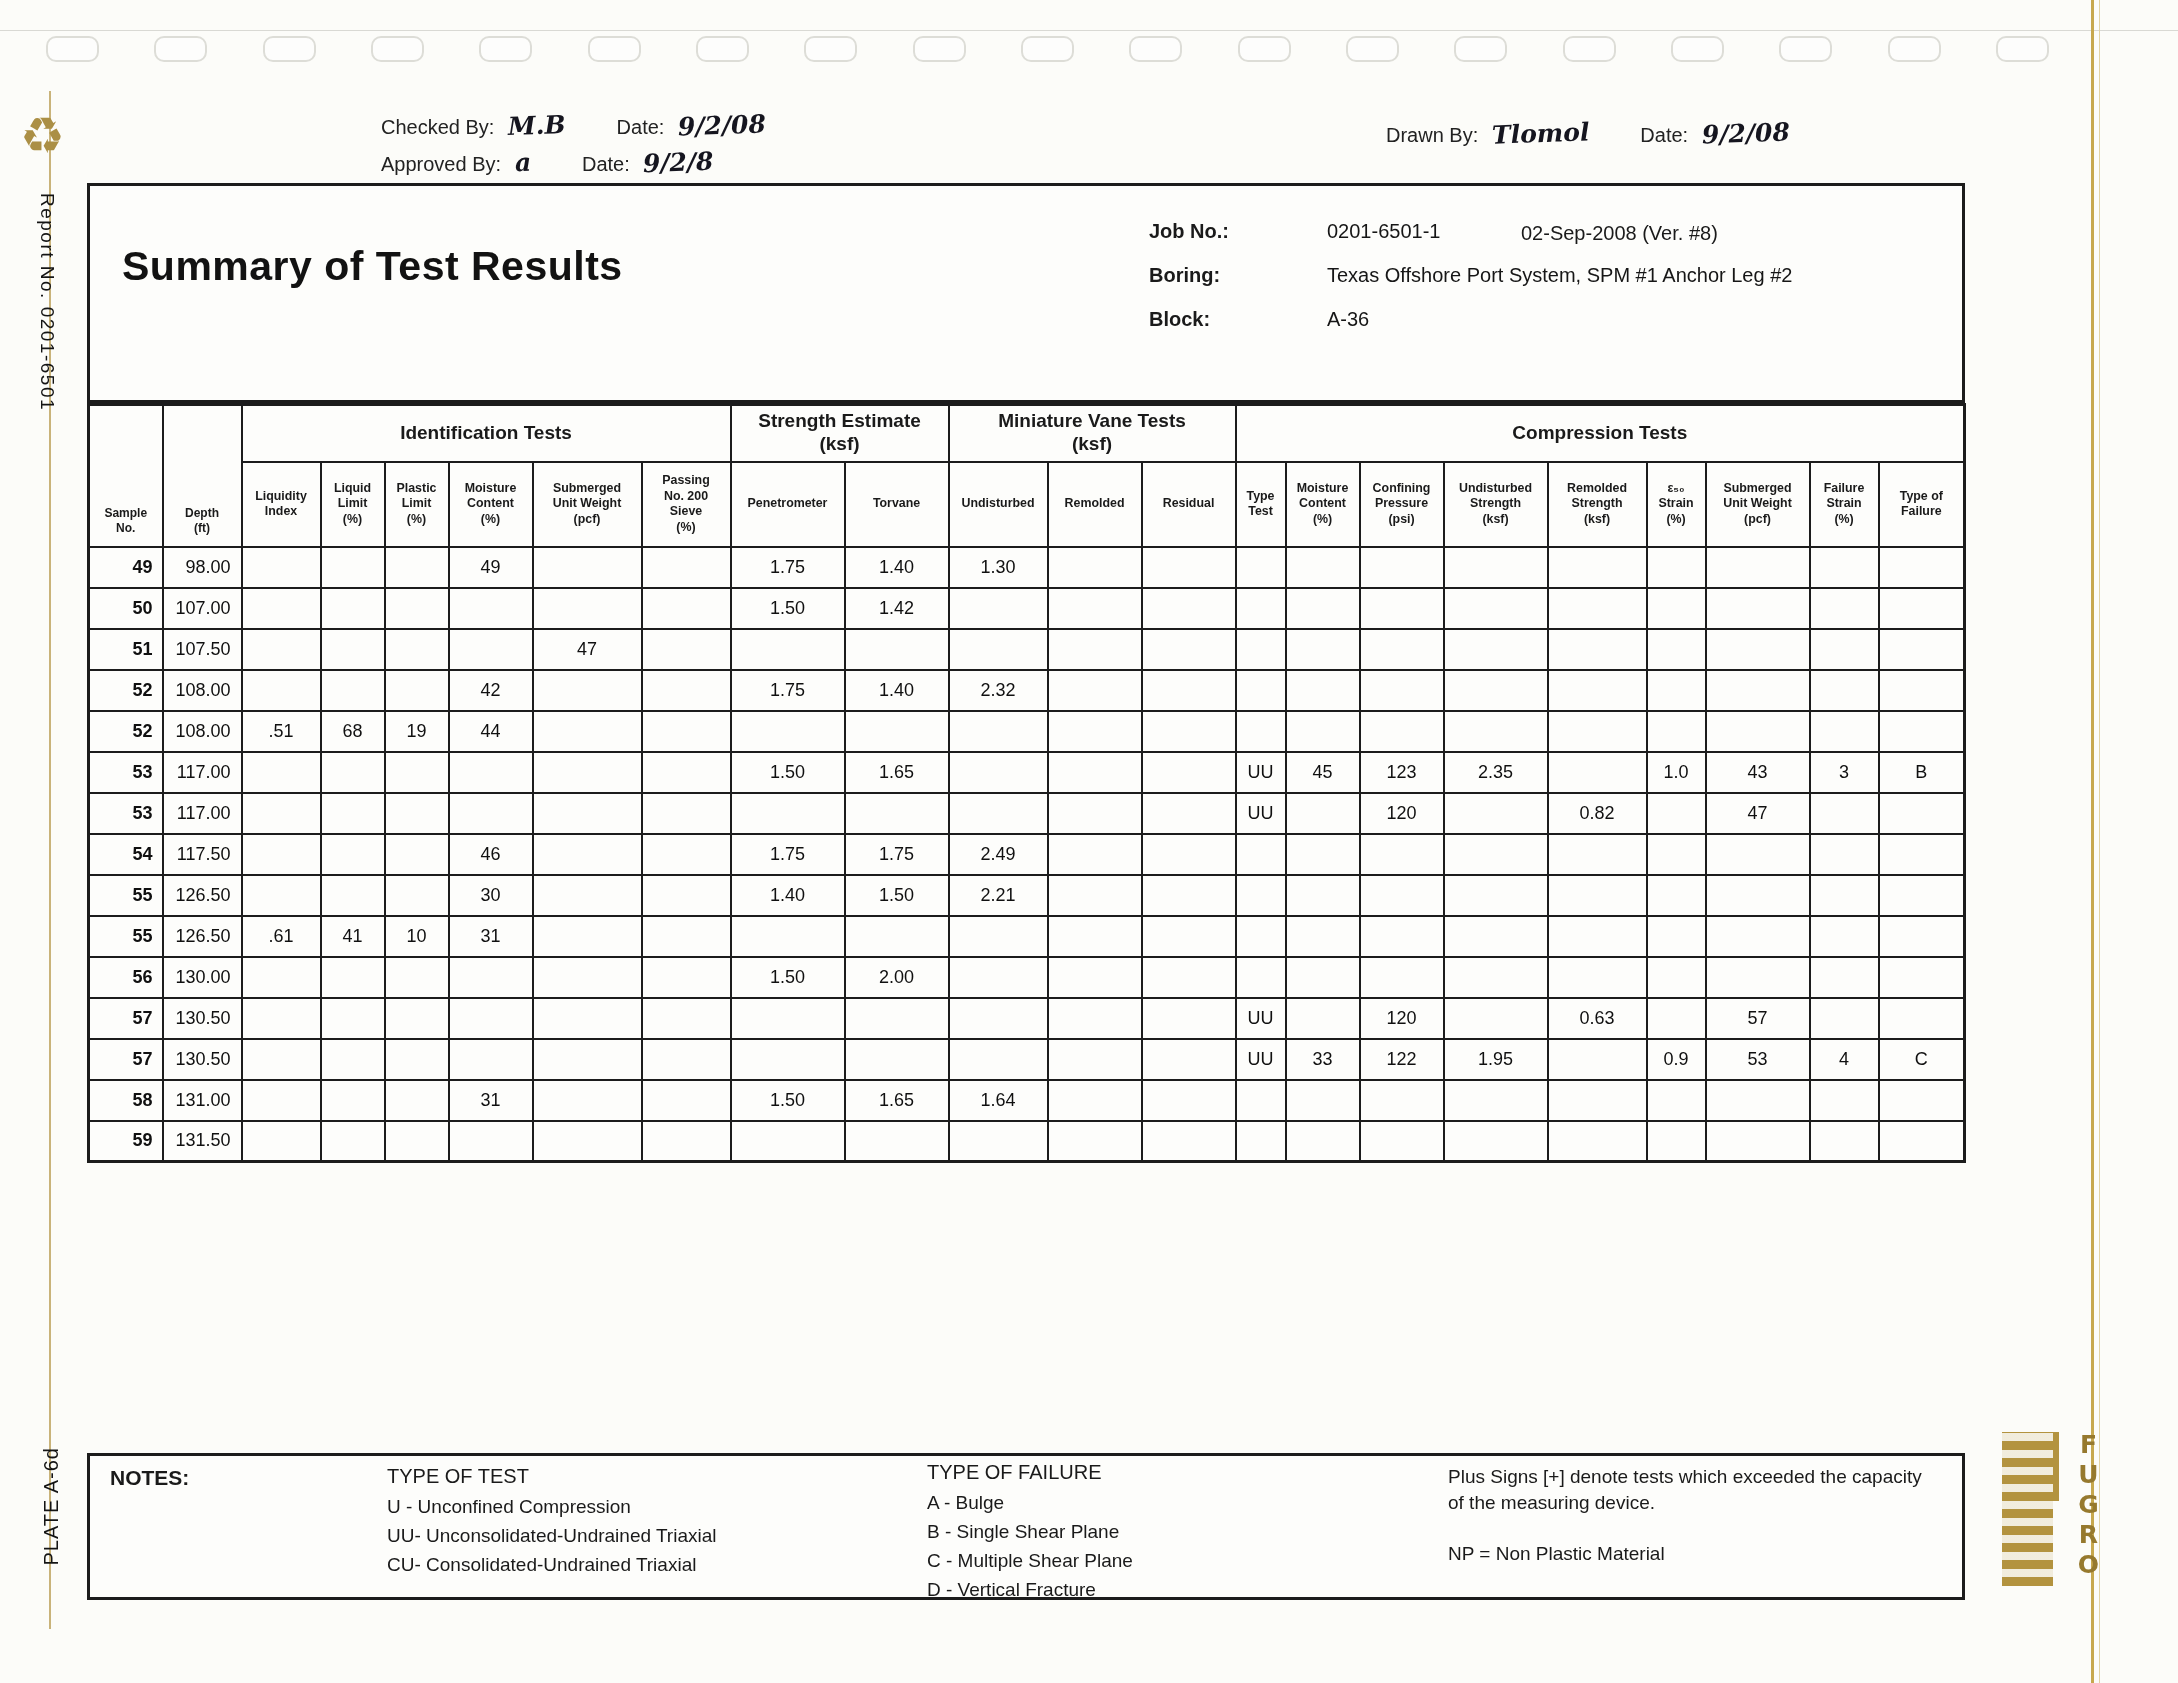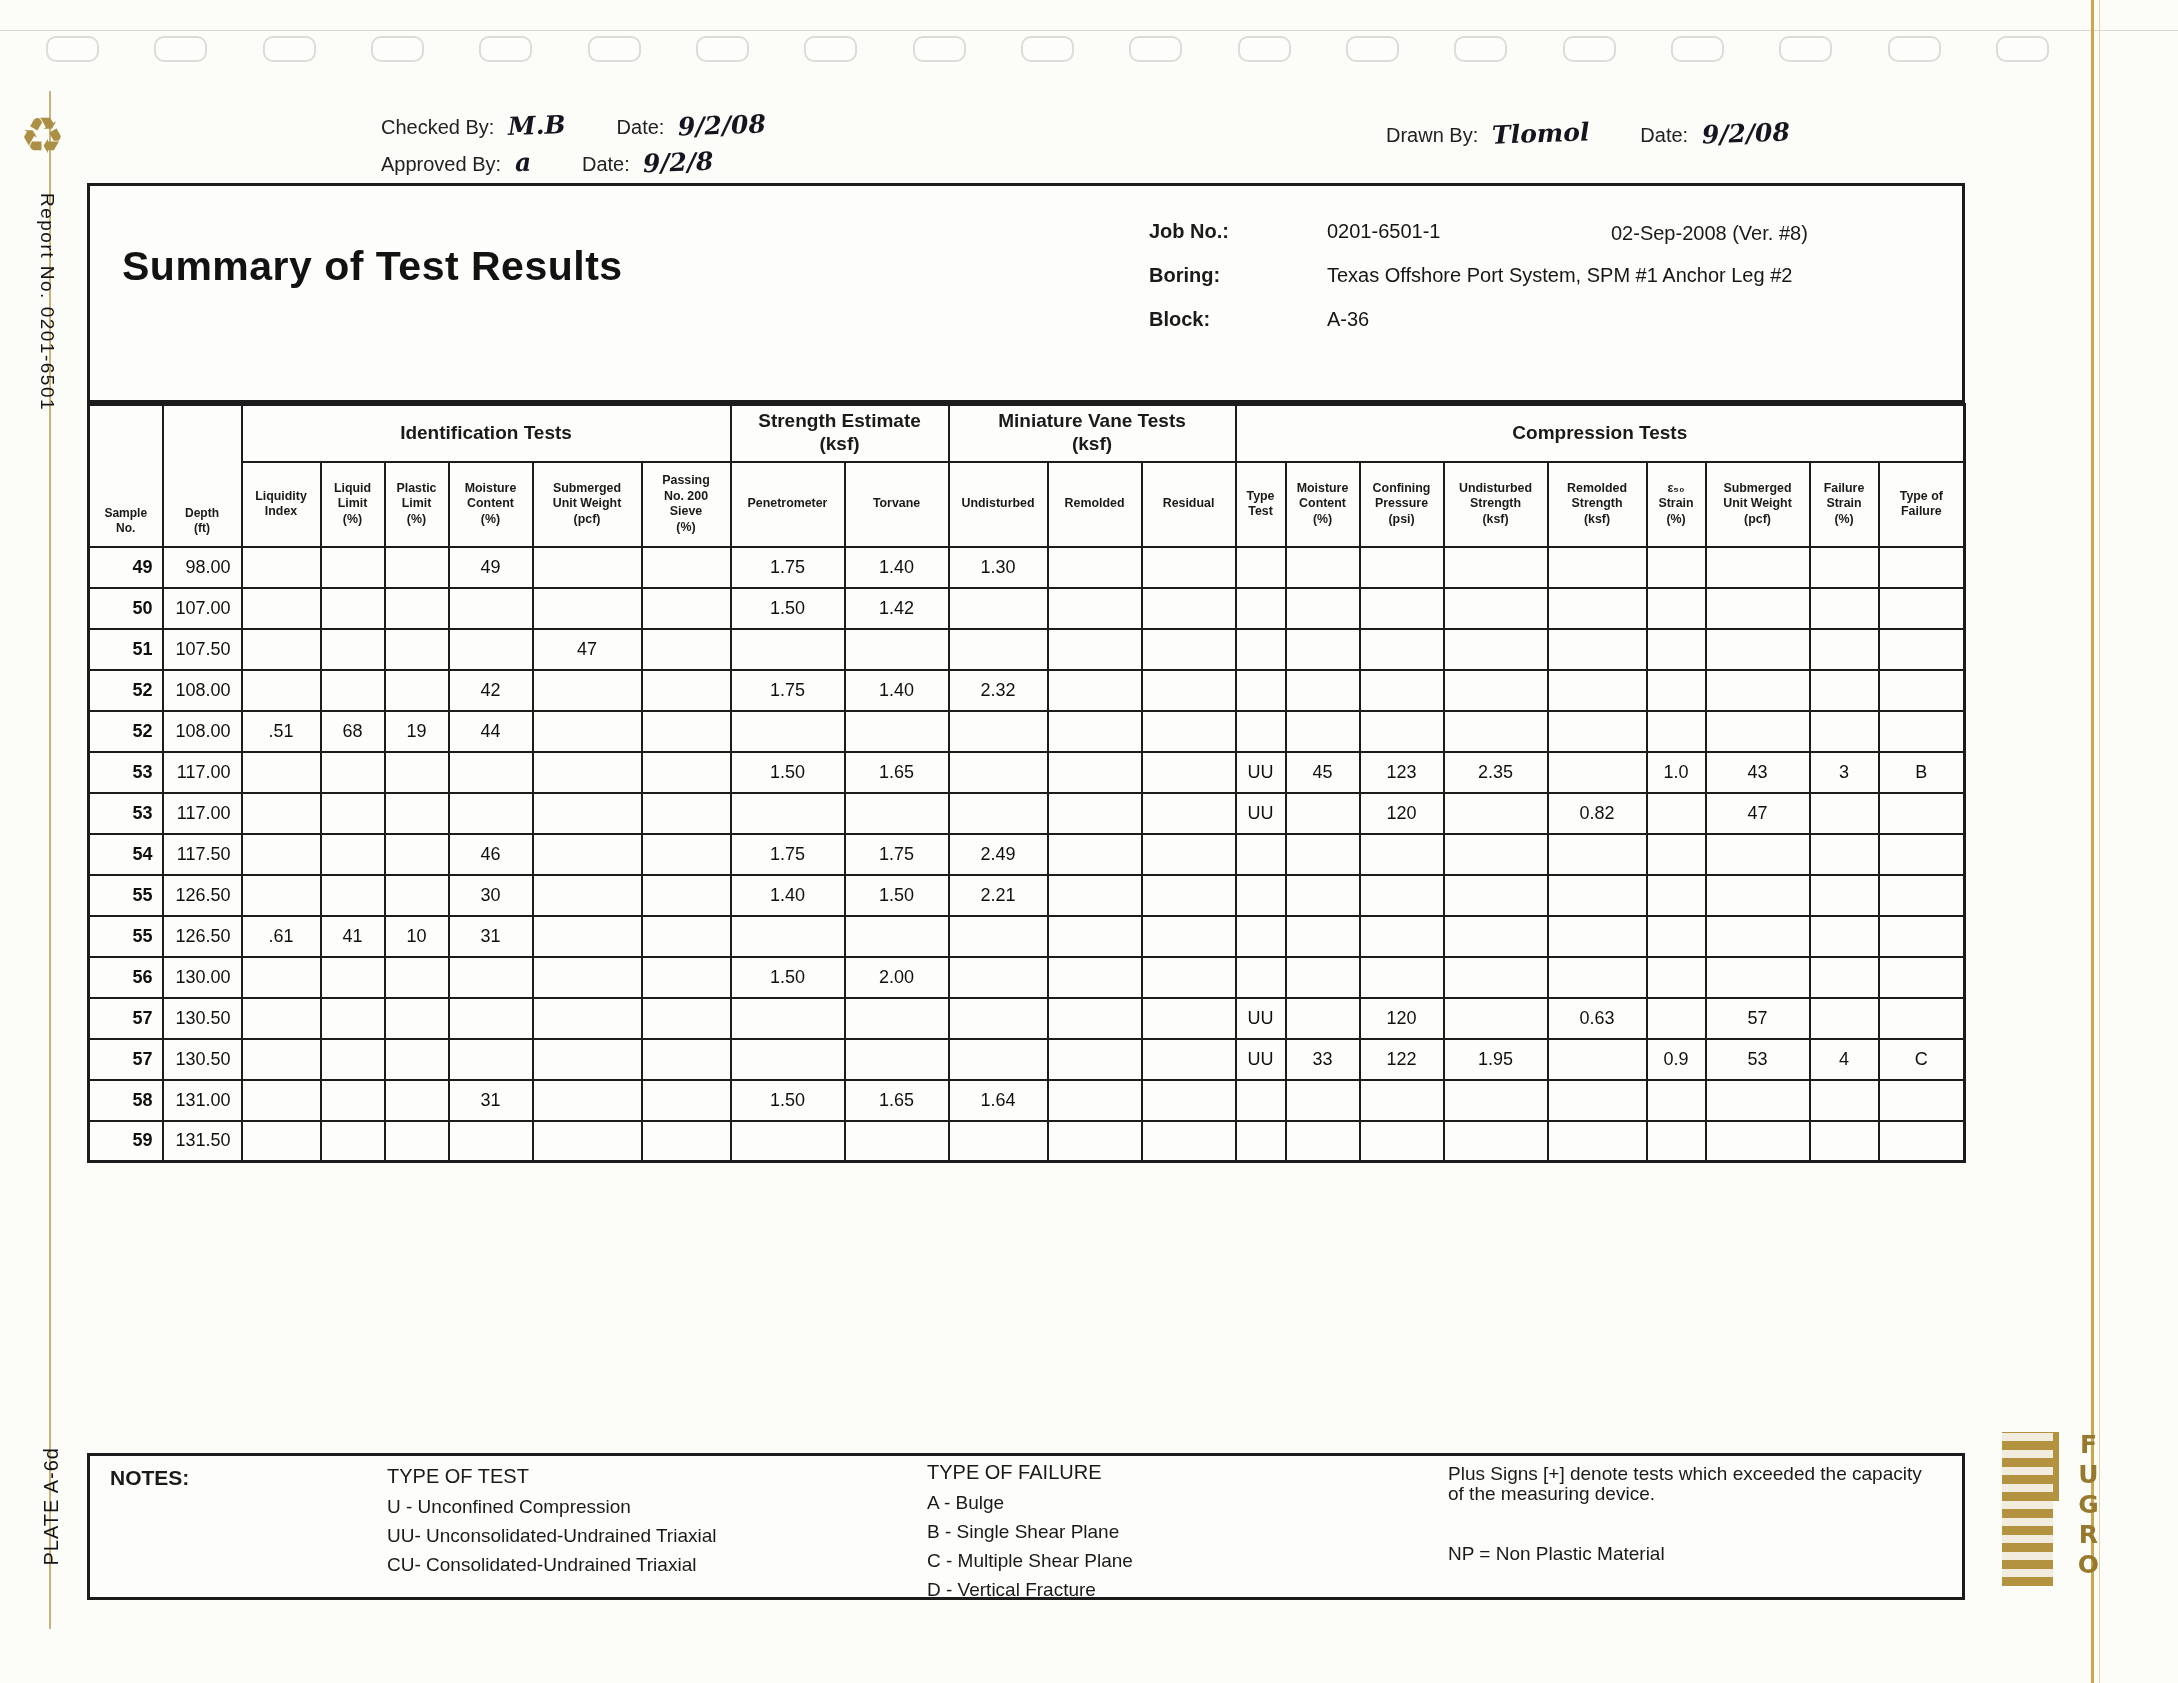--- a/index.html
+++ b/index.html
@@ -31,40 +31,40 @@
   .so-gap { display:inline-block; min-width:26px; }
   .hand { font-family:"DejaVu Serif", serif; font-style:italic; font-weight:bold; font-size:25px; color:#15151f; display:inline-block; transform:rotate(-2deg); margin:0 14px 0 8px; }
 
   
   .title-box { position:absolute; left:87px; top:183px; width:1878px; height:220px; border:3px solid #1c1c1c; background:#fdfdfb; }
   .page-title { position:absolute; left:32px; top:57px; font-size:41px; font-weight:bold; letter-spacing:0.5px; color:#121212; }
   .job-info { position:absolute; left:1059px; top:34px; width:792px; font-size:20px; }
   .ji-row { display:flex; height:44px; align-items:flex-start; }
   .ji-label { width:163px; text-align:left; font-weight:bold; margin-right:15px; flex:none; }
   .ji-value { color:#161616; }
-  .ji-version { position:absolute; left:1521px; top:36px; font-size:20px; white-space:nowrap; }
+  .ji-version { position:absolute; left:1431px; top:36px; font-size:20px; white-space:nowrap; }
 
   
   .results-table { position:absolute; left:87px; top:403px; width:1878px; border-collapse:collapse; table-layout:fixed; background:#fdfdfb; border:3px solid #1c1c1c; }
   .results-table th, .results-table td { border:2px solid #1c1c1c; overflow:hidden; }
   .group-h { font-size:19px; font-weight:bold; height:57px; white-space:pre-line; text-align:center; vertical-align:middle; line-height:1.2; }
   .sub-h { font-size:12.4px; font-weight:bold; white-space:pre-line; height:85px; text-align:center; vertical-align:middle; line-height:1.25; padding:2px 1px; }
   .corner { font-size:12px; vertical-align:bottom; padding-bottom:10px; }
   .results-table td { height:41px; font-size:18px; text-align:center; padding:0 5px; color:#101010; }
   td.c-sample { text-align:right; padding-right:9px; font-weight:bold; }
   td.c-depth { text-align:right; padding-right:10px; }
 
   
   .notes-box { position:absolute; left:87px; top:1453px; width:1878px; height:147px; border:3px solid #1c1c1c; background:#fdfdfb; font-size:19px; }
   .notes-heading { position:absolute; left:20px; top:10px; font-weight:bold; font-size:21px; }
   .notes-col { line-height:29px; }
   .col-test { position:absolute; left:297px; top:6px; }
   .col-failure { position:absolute; left:837px; top:2px; }
   .col-head { font-size:20px; margin-bottom:1px; }
-  .plus-note { position:absolute; left:1358px; top:8px; width:485px; line-height:20px; }
+  .plus-note { position:absolute; left:1358px; top:8px; width:485px; line-height:26px; }
   .np-note { position:absolute; left:1358px; top:87px; }
 
   
   .fugro { position:absolute; left:2002px; top:1428px; width:103px; height:163px; }
   .fugro-bars { position:absolute; left:0; top:4px; width:51px; height:154px;
     background:repeating-linear-gradient(0deg, #b3933f 0 9px, rgba(179,147,63,.15) 9px 17px); }
   .fugro-bars::after { content:""; position:absolute; right:-6px; top:0; width:6px; height:69px; background:#b3933f; }
   .fugro-text { position:absolute; right:2px; top:2px; writing-mode:vertical-rl; text-orientation:upright; font-weight:bold; font-size:25px; color:#96792e; letter-spacing:1px; font-family:"DejaVu Sans", sans-serif; }
 </style>
 </head>

